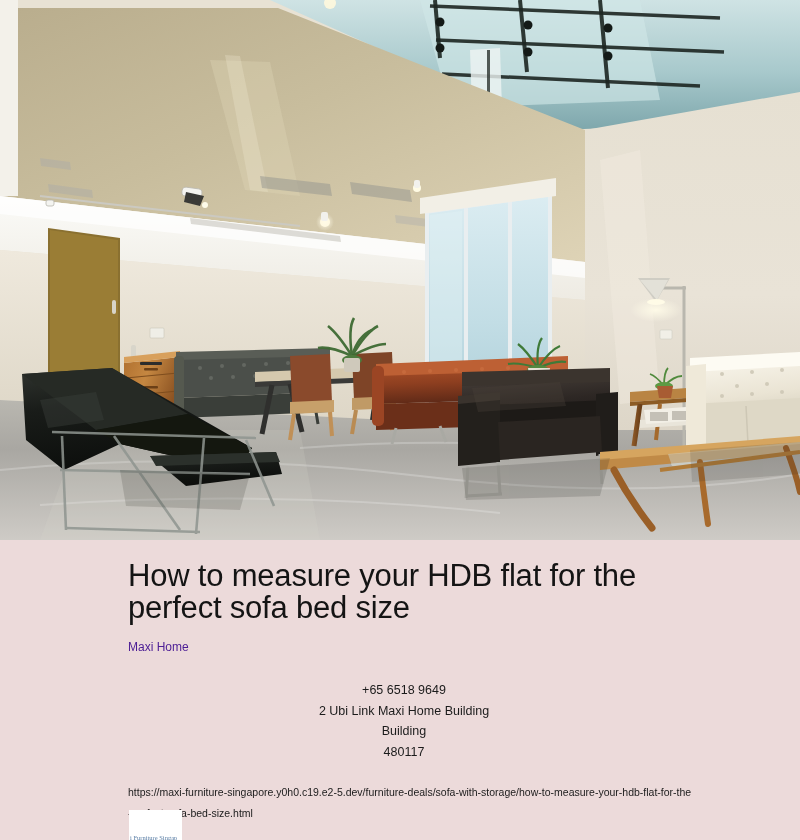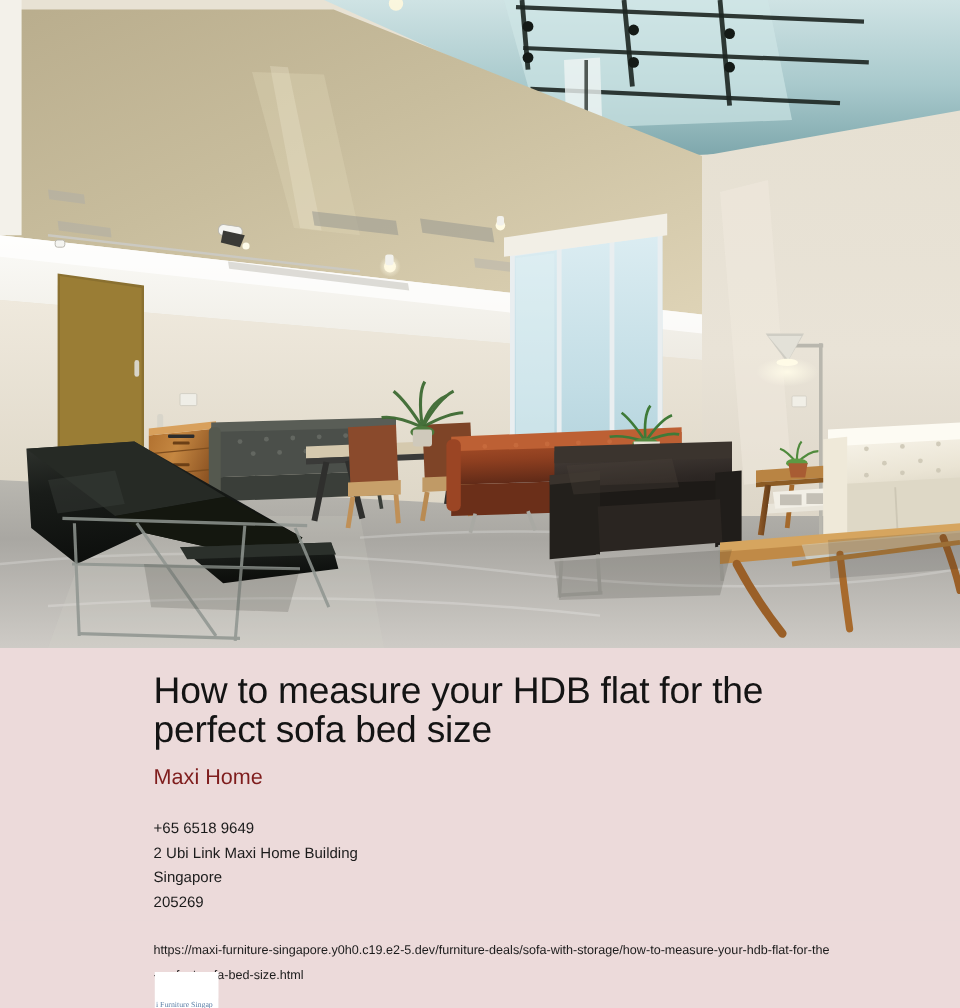--- a/index.html
+++ b/index.html
@@ -40,33 +40,34 @@
     font-size: 31px;
     line-height: 32px;
     font-weight: 400;
     color: #141414;
     letter-spacing: -0.2px;
     max-width: 560px;
   }
 
   .org-name {
     margin-top: 12px;
-    font-size: 18px;
+    font-size: 12px;
     line-height: 22px;
     font-weight: 400;
-    color: #7f1d1d;
+    color: #4c1d95;
   }
 
   .contact-block {
     margin-top: 22px;
   }
   .contact-line {
     font-size: 12.5px;
     line-height: 20.5px;
     color: #1b1b1b;
+    text-align: center;
   }
 
   .site-url {
     margin-top: 20px;
     font-size: 10.5px;
     line-height: 21px;
     color: #1b1b1b;
     width: 566px;
     word-break: break-all;
     overflow-wrap: anywhere;
@@ -485,22 +486,22 @@
 
 <div class="panel">
 
   <h1 class="page-title">How to measure your HDB flat for the perfect sofa bed size</h1>
 
   <h2 class="org-name">Maxi Home</h2>
 
   <div class="contact-block">
     <div class="contact-line">+65 6518 9649</div>
     <div class="contact-line">2 Ubi Link Maxi Home Building</div>
-    <div class="contact-line">Singapore</div>
-    <div class="contact-line">205269</div>
+    <div class="contact-line">Building</div>
+    <div class="contact-line">480117</div>
   </div>
 
   <div class="site-url">https://maxi-furniture-singapore.y0h0.c19.e2-5.dev/furniture-deals/sofa-with-storage/how-to-measure-your-hdb-flat-for-the-perfect-sofa-bed-size.html</div>
 </div>
 
 <div class="bottom-card">
   <div class="bottom-card-thumb"></div>
   <span class="bottom-card-label">i Furniture Singap</span>
 </div>
 

